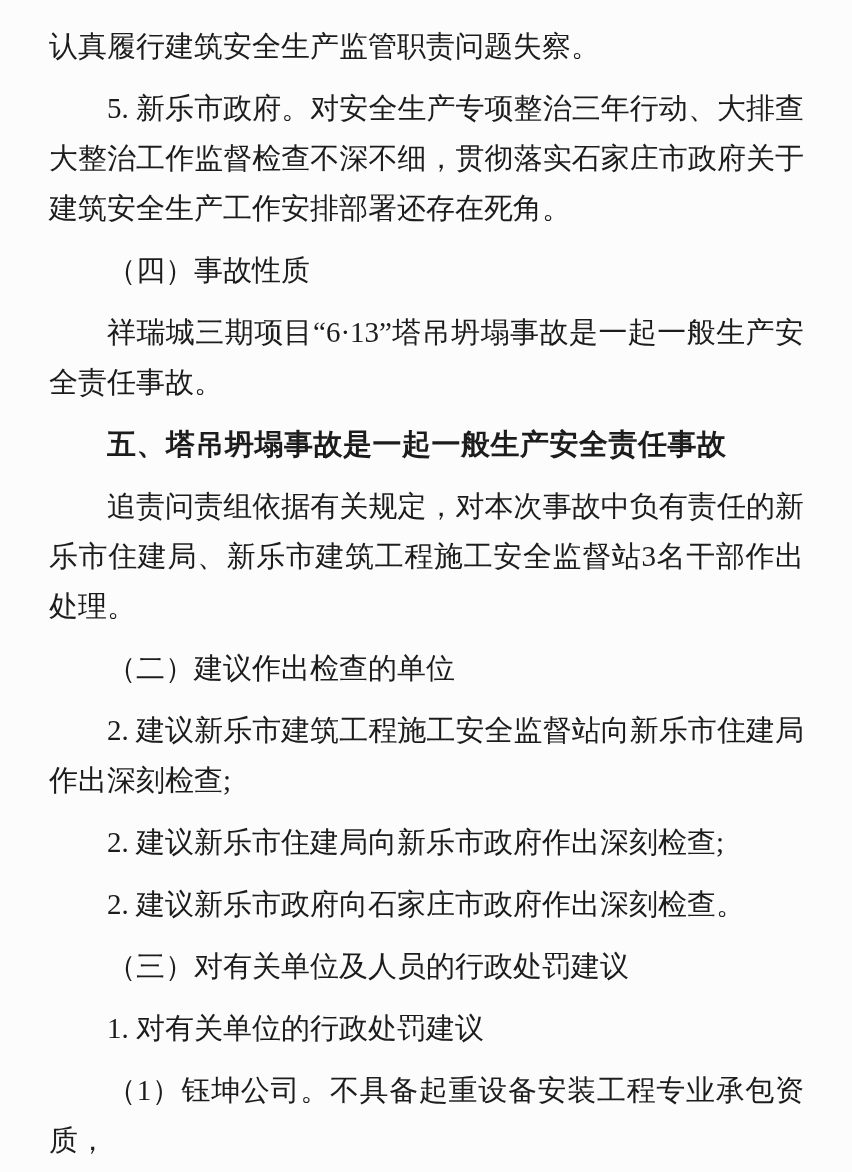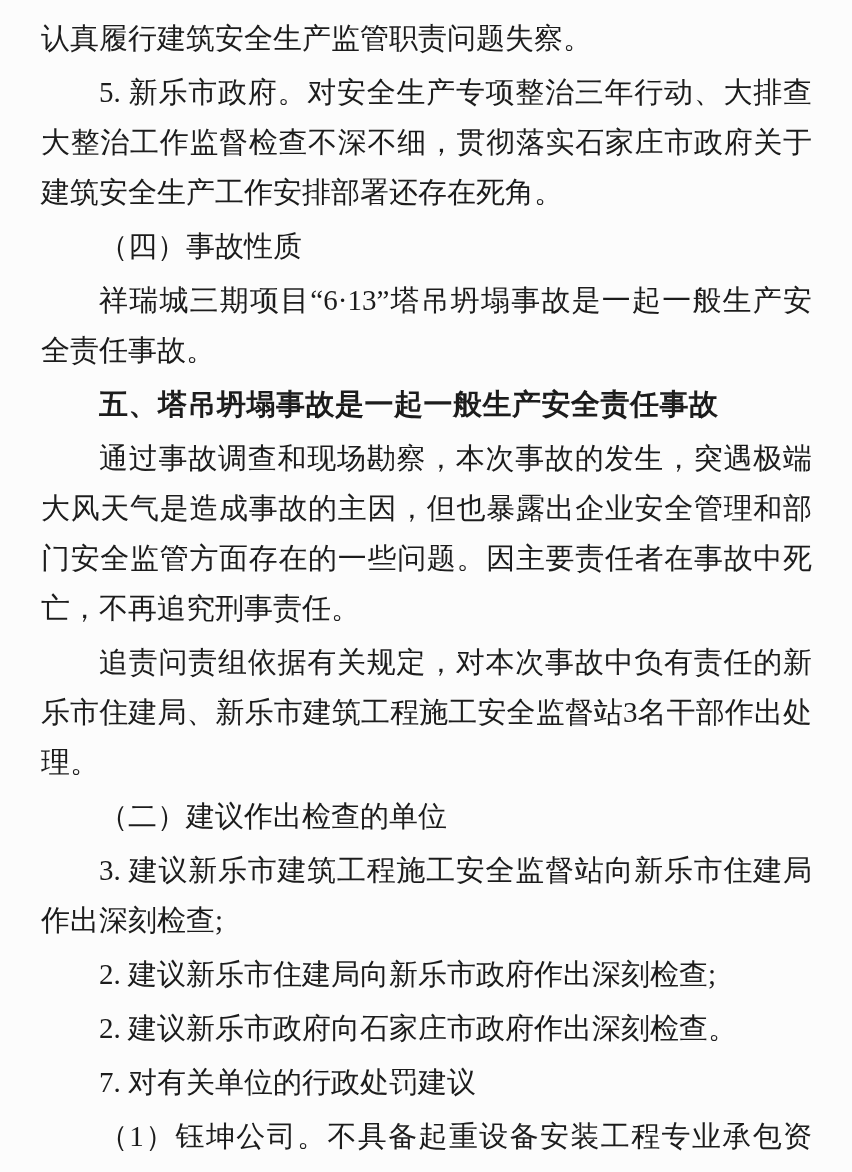--- a/index.html
+++ b/index.html
@@ -18,21 +18,21 @@
     height: 1172px;
     padding: 9px 36px 0 37px;
     font-family: "Liberation Serif", "DejaVu Serif", serif;
     font-size: 29px;
     line-height: 50px;
     color: #1c1c1c;
     text-align: justify;
     text-justify: inter-ideograph;
   }
   .doc p {
-    margin: 4px;
+    margin: 12px;
     text-indent: 2em;
   }
   .doc p.no-indent {
     text-indent: 0;
   }
   .h-kai {
     font-weight: 400;
   }
   .h-hei {
     font-weight: 700;
@@ -51,31 +51,31 @@
   <p class="no-indent"><span>认真履行建筑安全生产监管职责问题失察。</span></p>
 
   <p><span class="bold-run">5. 新乐市政府。</span><span>对安全生产专项整治三年行动、大排查大整治工作监督检查不深不细，贯彻落实石家庄市政府关于建筑安全生产工作安排部署还存在死角。</span></p>
 
   <p class="h-kai"><span>（四）事故性质</span></p>
 
   <p><span>祥瑞城三期项目“6·13”塔吊坍塌事故是一起一般生产安全责任事故。</span></p>
 
   <p class="h-hei"><span>五、塔吊坍塌事故是一起一般生产安全责任事故</span></p>
 
-  <p><span>通过事故调查和现场勘察，本次事故的发生，突遇极端大风天气是造成事故的主因，但也暴露出企业安全管理和部门安全监管方面存在的一些问题。因主要责任者在事故中死亡，不再追究刑事责任。</span></p>
 
 
   <p><span>追责问责组依据有关规定，对本次事故中负有责任的新乐市住建局、新乐市建筑工程施工安全监督站3名干部作出处理。</span></p>
 
   <p class="h-kai"><span>（二）建议作出检查的单位</span></p>
 
-  <p><span>3. 建议新乐市建筑工程施工安全监督站向新乐市住建局作出深刻检查;</span></p>
+  <p><span>2. 建议新乐市建筑工程施工安全监督站向新乐市住建局作出深刻检查;</span></p>
 
   <p><span>2. 建议新乐市住建局向新乐市政府作出深刻检查;</span></p>
 
   <p><span>2. 建议新乐市政府向石家庄市政府作出深刻检查。</span></p>
 
+  <p class="h-kai"><span>（三）对有关单位及人员的行政处罚建议</span></p>
 
-  <p class="h-kai"><span>7. 对有关单位的行政处罚建议</span></p>
+  <p class="h-kai"><span>1. 对有关单位的行政处罚建议</span></p>
 
   <p><span>（1）钰坤公司。不具备起重设备安装工程专业承包资质，</span></p>
 
 </div>
 
 </body></html>

